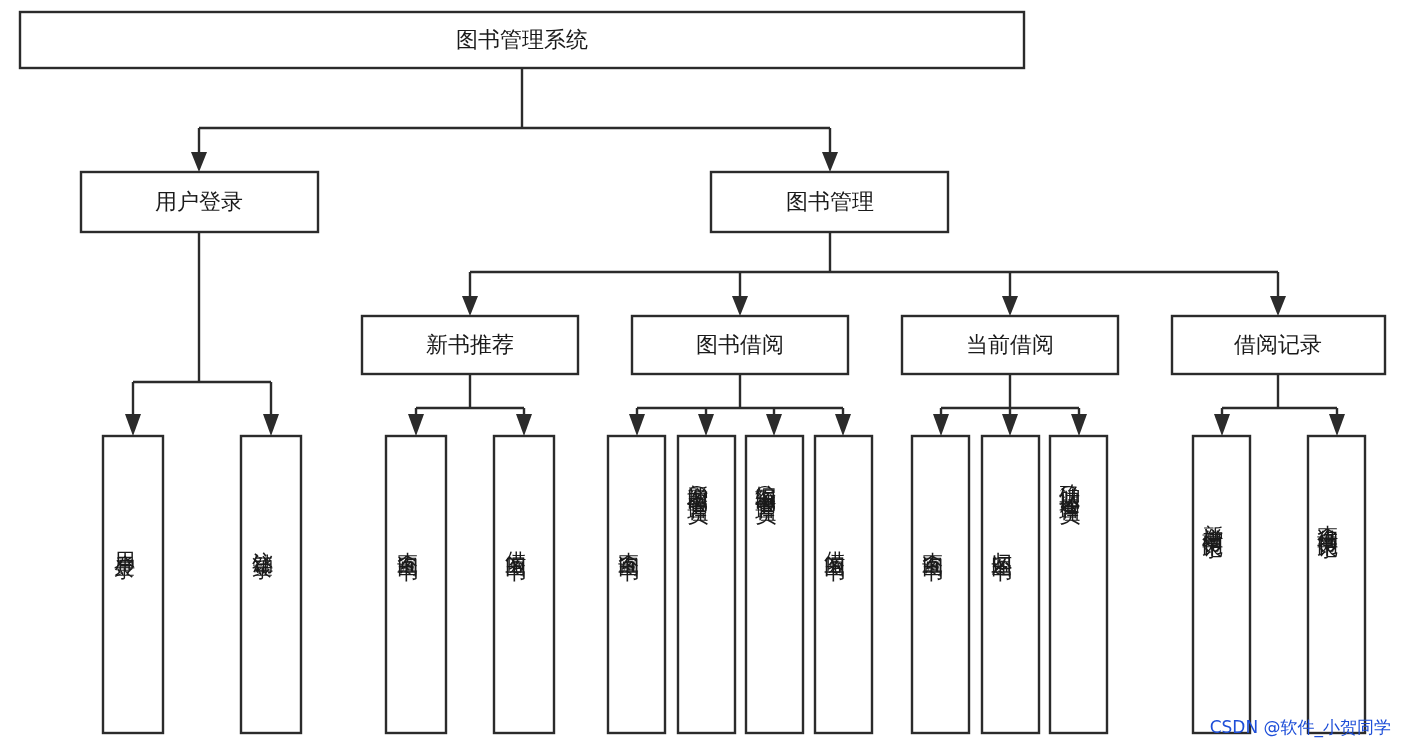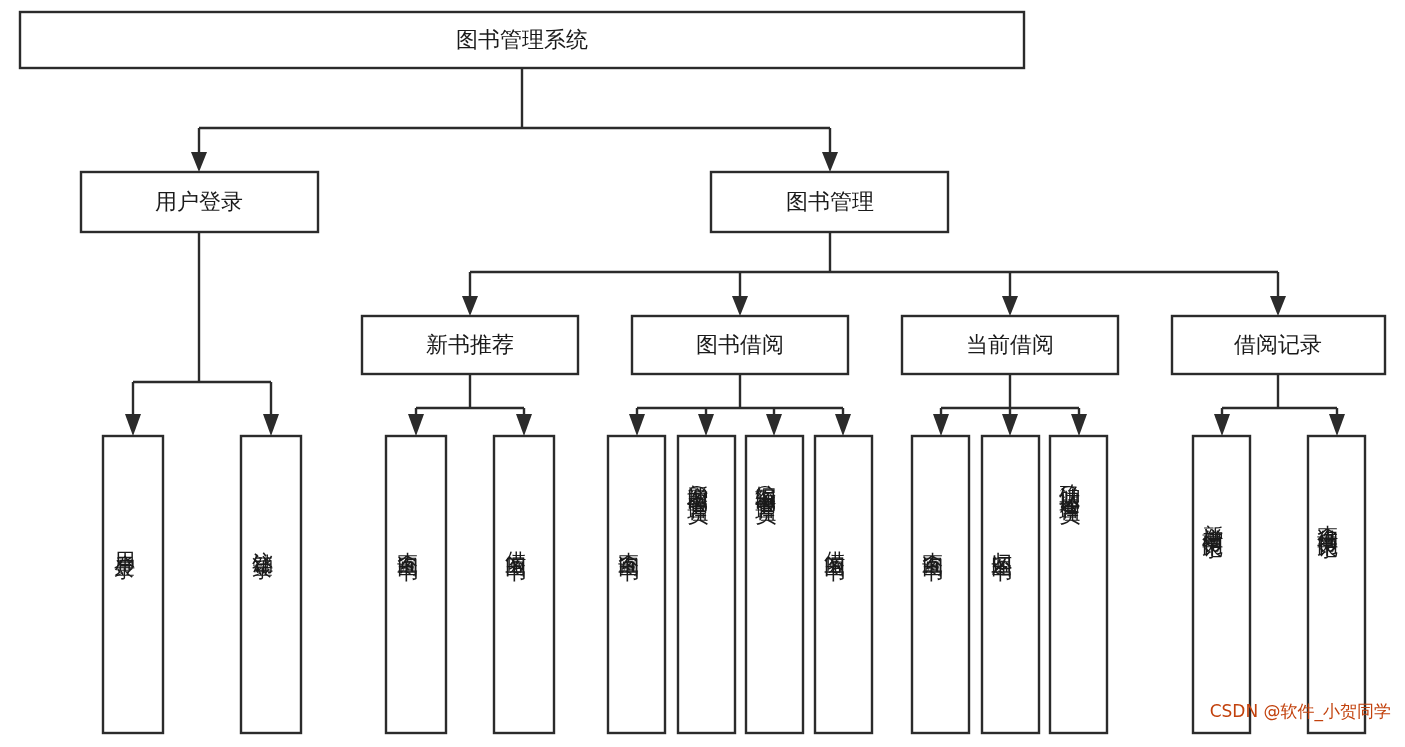--- a/index.html
+++ b/index.html
@@ -53,24 +53,24 @@
   }
   .label-v {
     font-size: 21px;
     writing-mode: vertical-rl;
     text-orientation: upright;
     letter-spacing: 3px;
   }
   .watermark {
     position: absolute;
     right: 14px;
-    bottom: 24px;
+    bottom: 8px;
     font-family: "DejaVu Sans", "Liberation Sans", sans-serif;
     font-size: 17px;
-    color: #c2410c;
+    color: #1d4ed8;
     white-space: nowrap;
     user-select: none;
   }
 </style>
 </head>
 <body>
 
 <div id="diagram-root">
 
   <svg class="flow" viewBox="0 0 1405 747" xmlns="http://www.w3.org/2000/svg">

